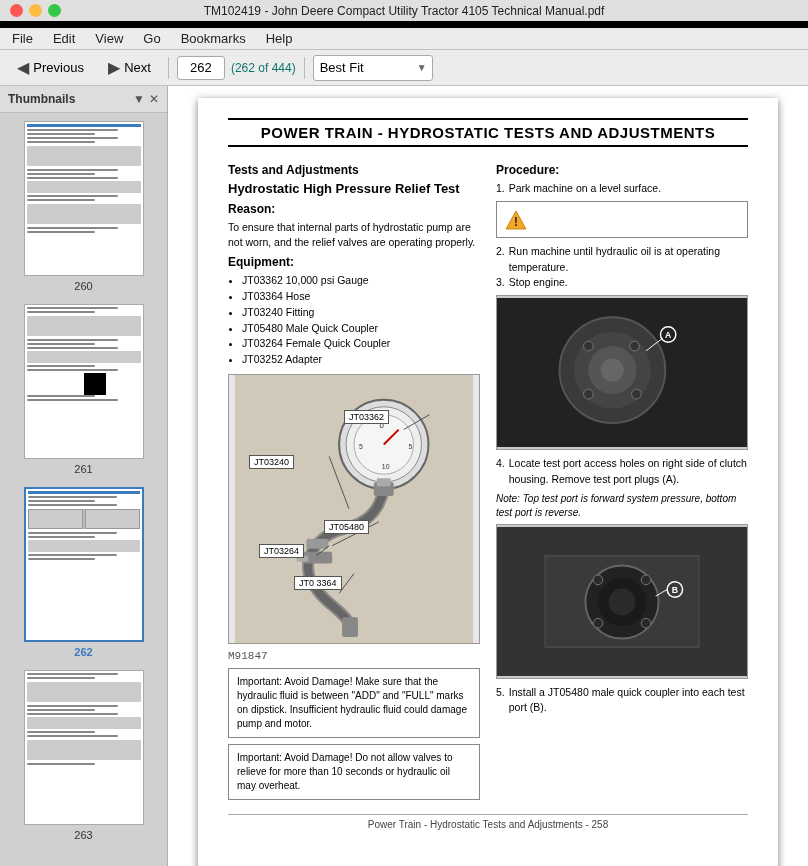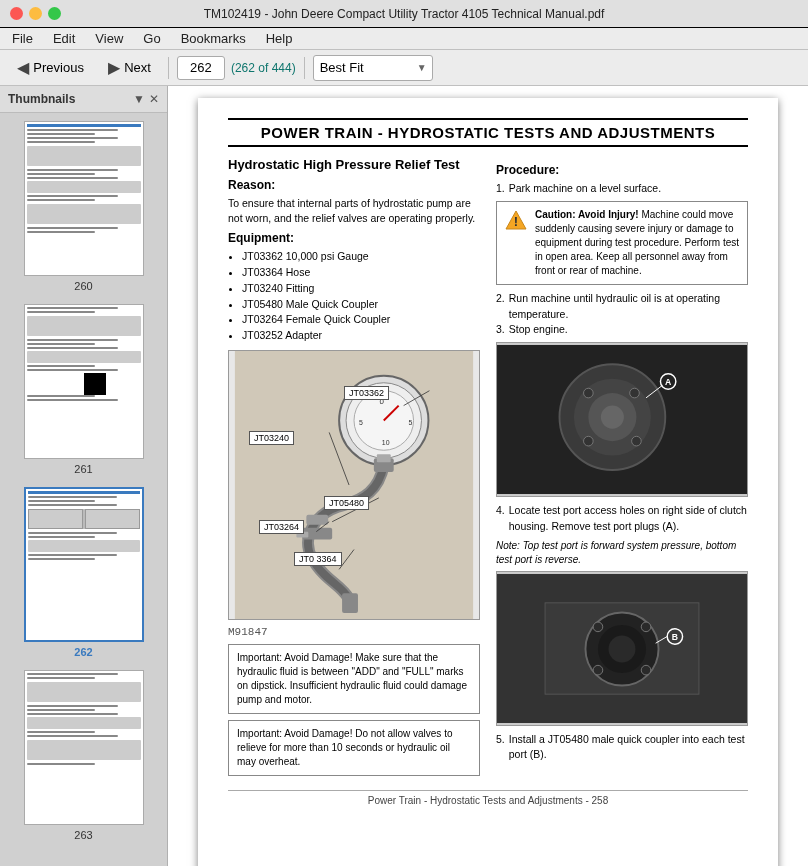--- a/index.html
+++ b/index.html
@@ -6,21 +6,21 @@
     body { width: 808px; height: 866px; overflow: hidden; background: #c8c8c8; font-family: Arial, sans-serif; font-size: 13px; }
 
     
     .titlebar {
       background: #e0e0e0;
       height: 28px;
       display: flex;
       align-items: center;
       justify-content: center;
       position: relative;
-      border-bottom: 1px solid #000000;
+      border-bottom: 7px solid #000000;
     }
     .titlebar-title { font-size: 12px; color: #222; }
     .window-controls {
       position: absolute;
       left: 10px;
       display: flex;
       gap: 6px;
       align-items: center;
     }
     .wc { width: 13px; height: 13px; border-radius: 50%; }
@@ -479,20 +479,21 @@
   </div>
 
   <div class="content-area">
     <div class="pdf-page">
 
       <div class="page-main-title">POWER TRAIN - HYDROSTATIC   TESTS AND ADJUSTMENTS</div>
 
       <div class="section-cols">
 
         <div class="col-left">
+          <div class="section-subtitle">Tests and Adjustments</div>
           <div class="section-heading">Hydrostatic High Pressure Relief Test</div>
           <div class="section-subtitle">Reason:</div>
           <div class="body-text">To ensure that internal parts of hydrostatic pump are not worn, and the relief valves are operating properly.</div>
           <div class="section-subtitle">Equipment:</div>
           <ul class="equip-list">
             <li>JT03362 10,000 psi Gauge</li>
             <li>JT03364 Hose</li>
             <li>JT03240 Fitting</li>
             <li>JT05480 Male Quick Coupler</li>
             <li>JT03264 Female Quick Coupler</li>
@@ -558,23 +559,20 @@
               <span class="num">1.</span>
               <span>Park machine on a level surface.</span>
             </li>
           </ol>
 
           <div class="warning-box">
             <svg class="warning-icon" viewBox="0 0 22 22">
               <polygon points="11,2 21,20 1,20" fill="#f5a623" stroke="#c8861a" stroke-width="1"></polygon>
               <text x="11" y="17" font-size="13" font-weight="bold" fill="#333" text-anchor="middle">!</text>
             </svg>
-            <div class="warning-text">
-              <strong>Caution: Avoid Injury!</strong> Machine could move suddenly causing severe injury or damage to equipment during test procedure. Perform test in open area. Keep all personnel away from front or rear of machine.
-            </div>
           </div>
 
           <ol class="numbered-list" style="margin-top:4px;">
             <li>
               <span class="num">2.</span>
               <span>Run machine until hydraulic oil is at operating temperature.</span>
             </li>
             <li>
               <span class="num">3.</span>
               <span>Stop engine.</span>

